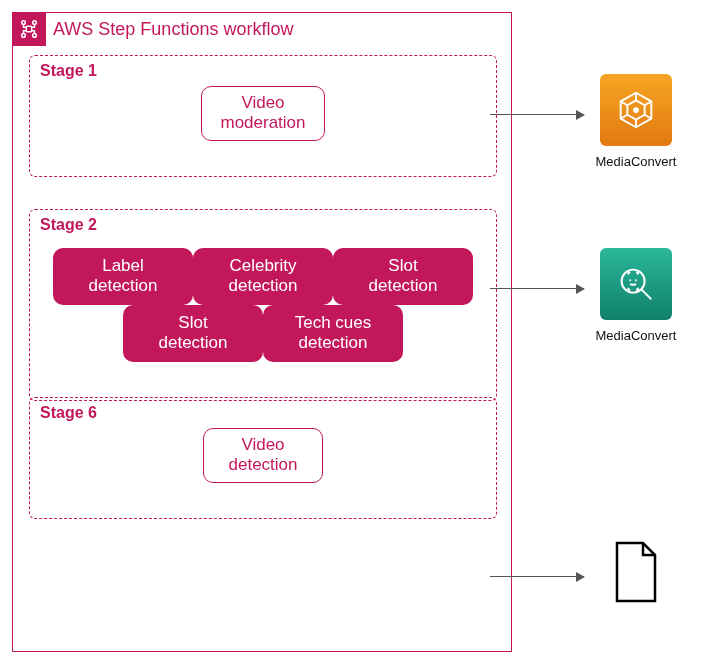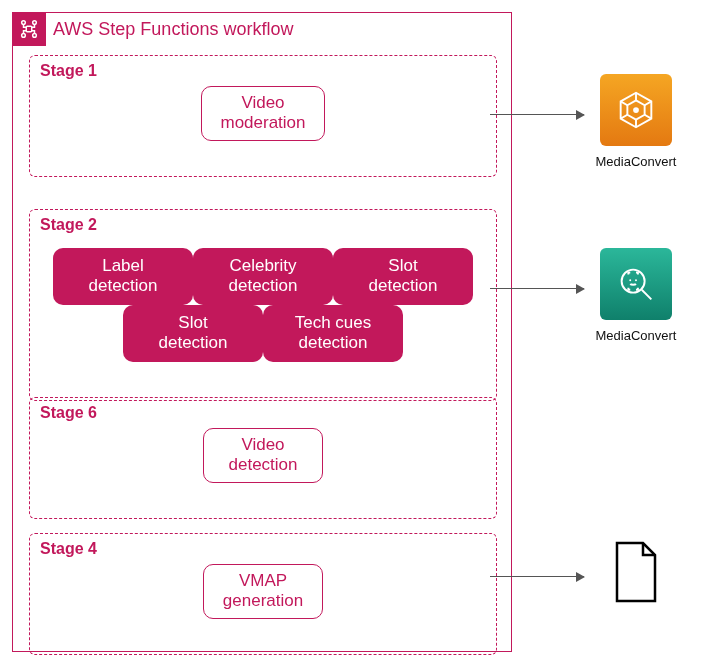--- a/index.html
+++ b/index.html
@@ -207,29 +207,20 @@
     <div class="stage stage-3">
       <div class="stage-label">Stage 6</div>
       <div class="pill-row">
         <div class="pill">
             <span class="line">Video</span>
             <span class="line">detection</span>
           </div>
       </div>
     </div>
 
-    <div class="stage stage-4">
-      <div class="stage-label">Stage 4</div>
-      <div class="pill-row">
-        <div class="pill">
-            <span class="line">VMAP</span>
-            <span class="line">generation</span>
-          </div>
-      </div>
-    </div>
   </div>
 
   <div class="arrow arrow-1"></div>
   <div class="arrow arrow-2"></div>
   <div class="arrow arrow-4"></div>
 
   <div class="target target-mediaconvert">
     <div class="icon icon-orange">
       <svg width="46" height="46" viewBox="0 0 48 48" fill="none" stroke="#fff" stroke-width="2">
         <polygon points="24,6 40,15 40,33 24,42 8,33 8,15"></polygon>

